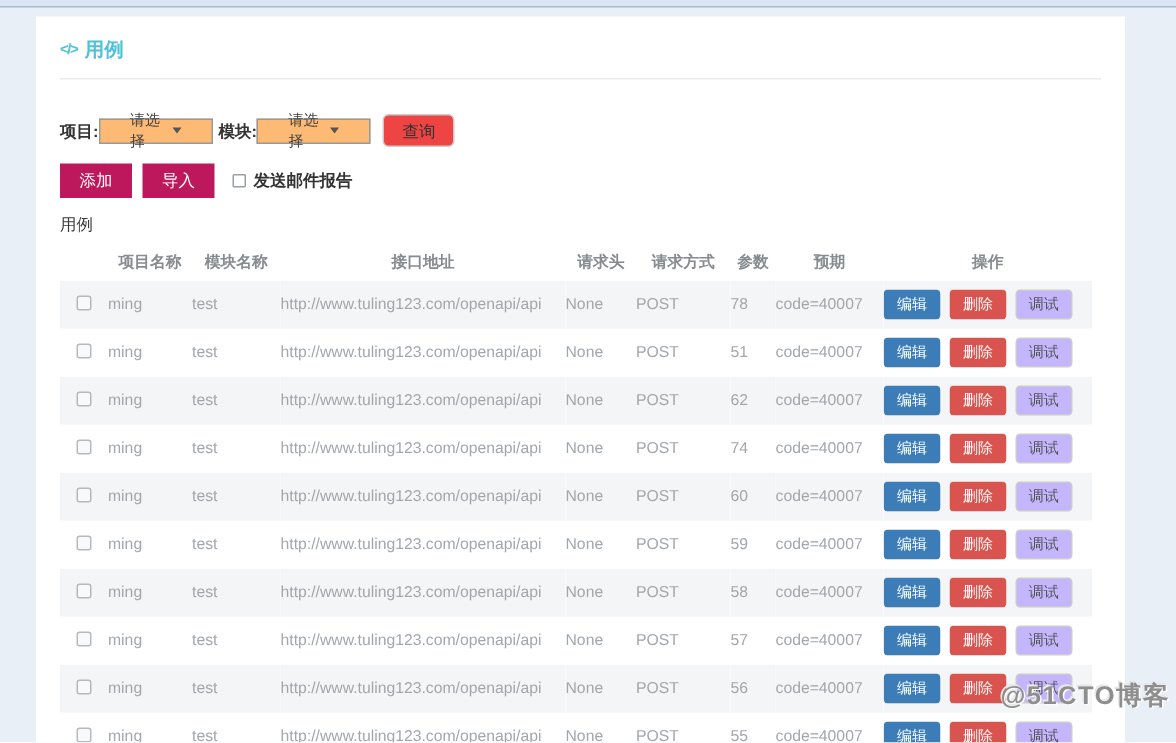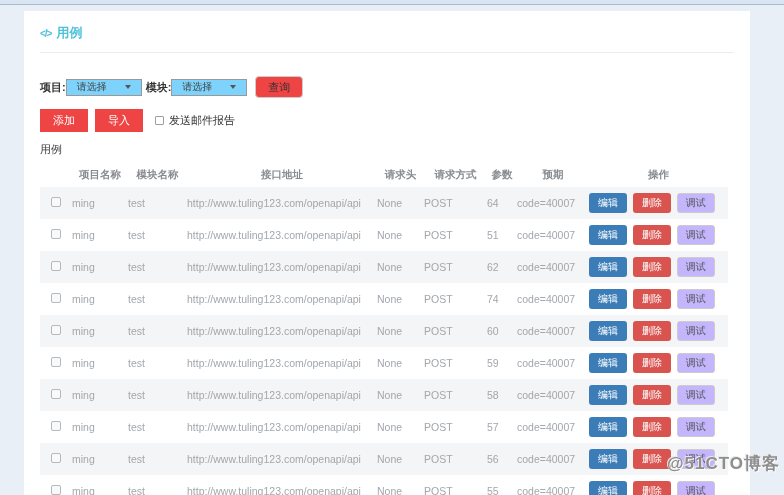--- a/index.html
+++ b/index.html
@@ -12,34 +12,34 @@
   .panel { position:absolute; left:24px; top:11px; width:726px; height:580px;
            background:#fff; padding:0 16px; }
 
   .page-title { display:flex; align-items:center; gap:5px; padding:13px 0 10px;
                 border-bottom:1px solid #ececec; color:#4fc2d9;
                 font-weight:bold; font-size:13px; }
   .code-icon { font-size:10px; font-weight:bold; letter-spacing:-1px; }
 
   .filter-row { margin-top:24px; display:flex; align-items:center; font-size:11px; height:20px; }
   .filter-label { font-weight:bold; color:#333; }
-  .select { width:76px; height:17px; border:1px solid #999; background:#7dd3fc;
+  .select { width:76px; height:17px; border:1px solid #999; background:#fdba74;
             display:flex; align-items:center; justify-content:space-between;
-            padding:0 10px; color:#444; font-size:10px; cursor:default; }
+            padding:0 20px; color:#444; font-size:10px; cursor:default; }
   .sel-caret { width:0; height:0; border-left:3px solid transparent; border-right:3px solid transparent;
                border-top:4px solid #555; }
   .btn-query { margin-left:8px; height:22px; padding:0 12px; background:#ef4444;
                border:1px solid #ccc; border-radius:4px; font-size:11px; color:#333; cursor:pointer; }
 
   .toolbar-row { margin-top:12px; display:flex; align-items:center; height:23px; }
-  .btn-green { height:23px; padding:0 13px; background:#ef4444; color:#fff;
+  .btn-green { height:23px; padding:0 13px; background:#be185d; color:#fff;
                border:none; border-radius:0; font-size:11px; margin-right:7px; cursor:pointer; }
   .email-check { display:inline-block; width:9px; height:9px; border:1px solid #98a0a6;
                  background:#fff; margin:0 5px 0 5px; border-radius:1px; }
-  .email-label { font-weight:normal; color:#333; font-size:11px; }
+  .email-label { font-weight:bold; color:#333; font-size:11px; }
 
   .section-label { margin-top:10px; font-size:11px; color:#3a3a3a; }
 
   table { margin-top:6px; width:688px; border-collapse:collapse; table-layout:fixed; }
   th { color:#888c90; font-weight:bold; text-align:center; height:24px;
        font-size:10.5px; vertical-align:middle; }
   td { color:#a2a7ac; height:32px; font-size:10.5px; vertical-align:middle;
        overflow:hidden; white-space:nowrap; }
   tr.striped td { background:#f4f5f6; }
   .c-check { text-align:center; }
@@ -119,21 +119,21 @@
         </tr>
       </thead>
       <tbody>
           <tr class="striped">
     <td class="c-check"><span class="cb"></span></td>
     <td>ming</td>
     <td>test</td>
     <td>http://www.tuling123.com/openapi/api</td>
     <td>None</td>
     <td>POST</td>
-    <td>64</td>
+    <td>78</td>
     <td>code=40007</td>
     <td>
       <button class="btn btn-edit">编辑</button>
       <button class="btn btn-del">删除</button>
       <button class="btn btn-debug">调试</button>
     </td>
   </tr>
           <tr>
     <td class="c-check"><span class="cb"></span></td>
     <td>ming</td>

